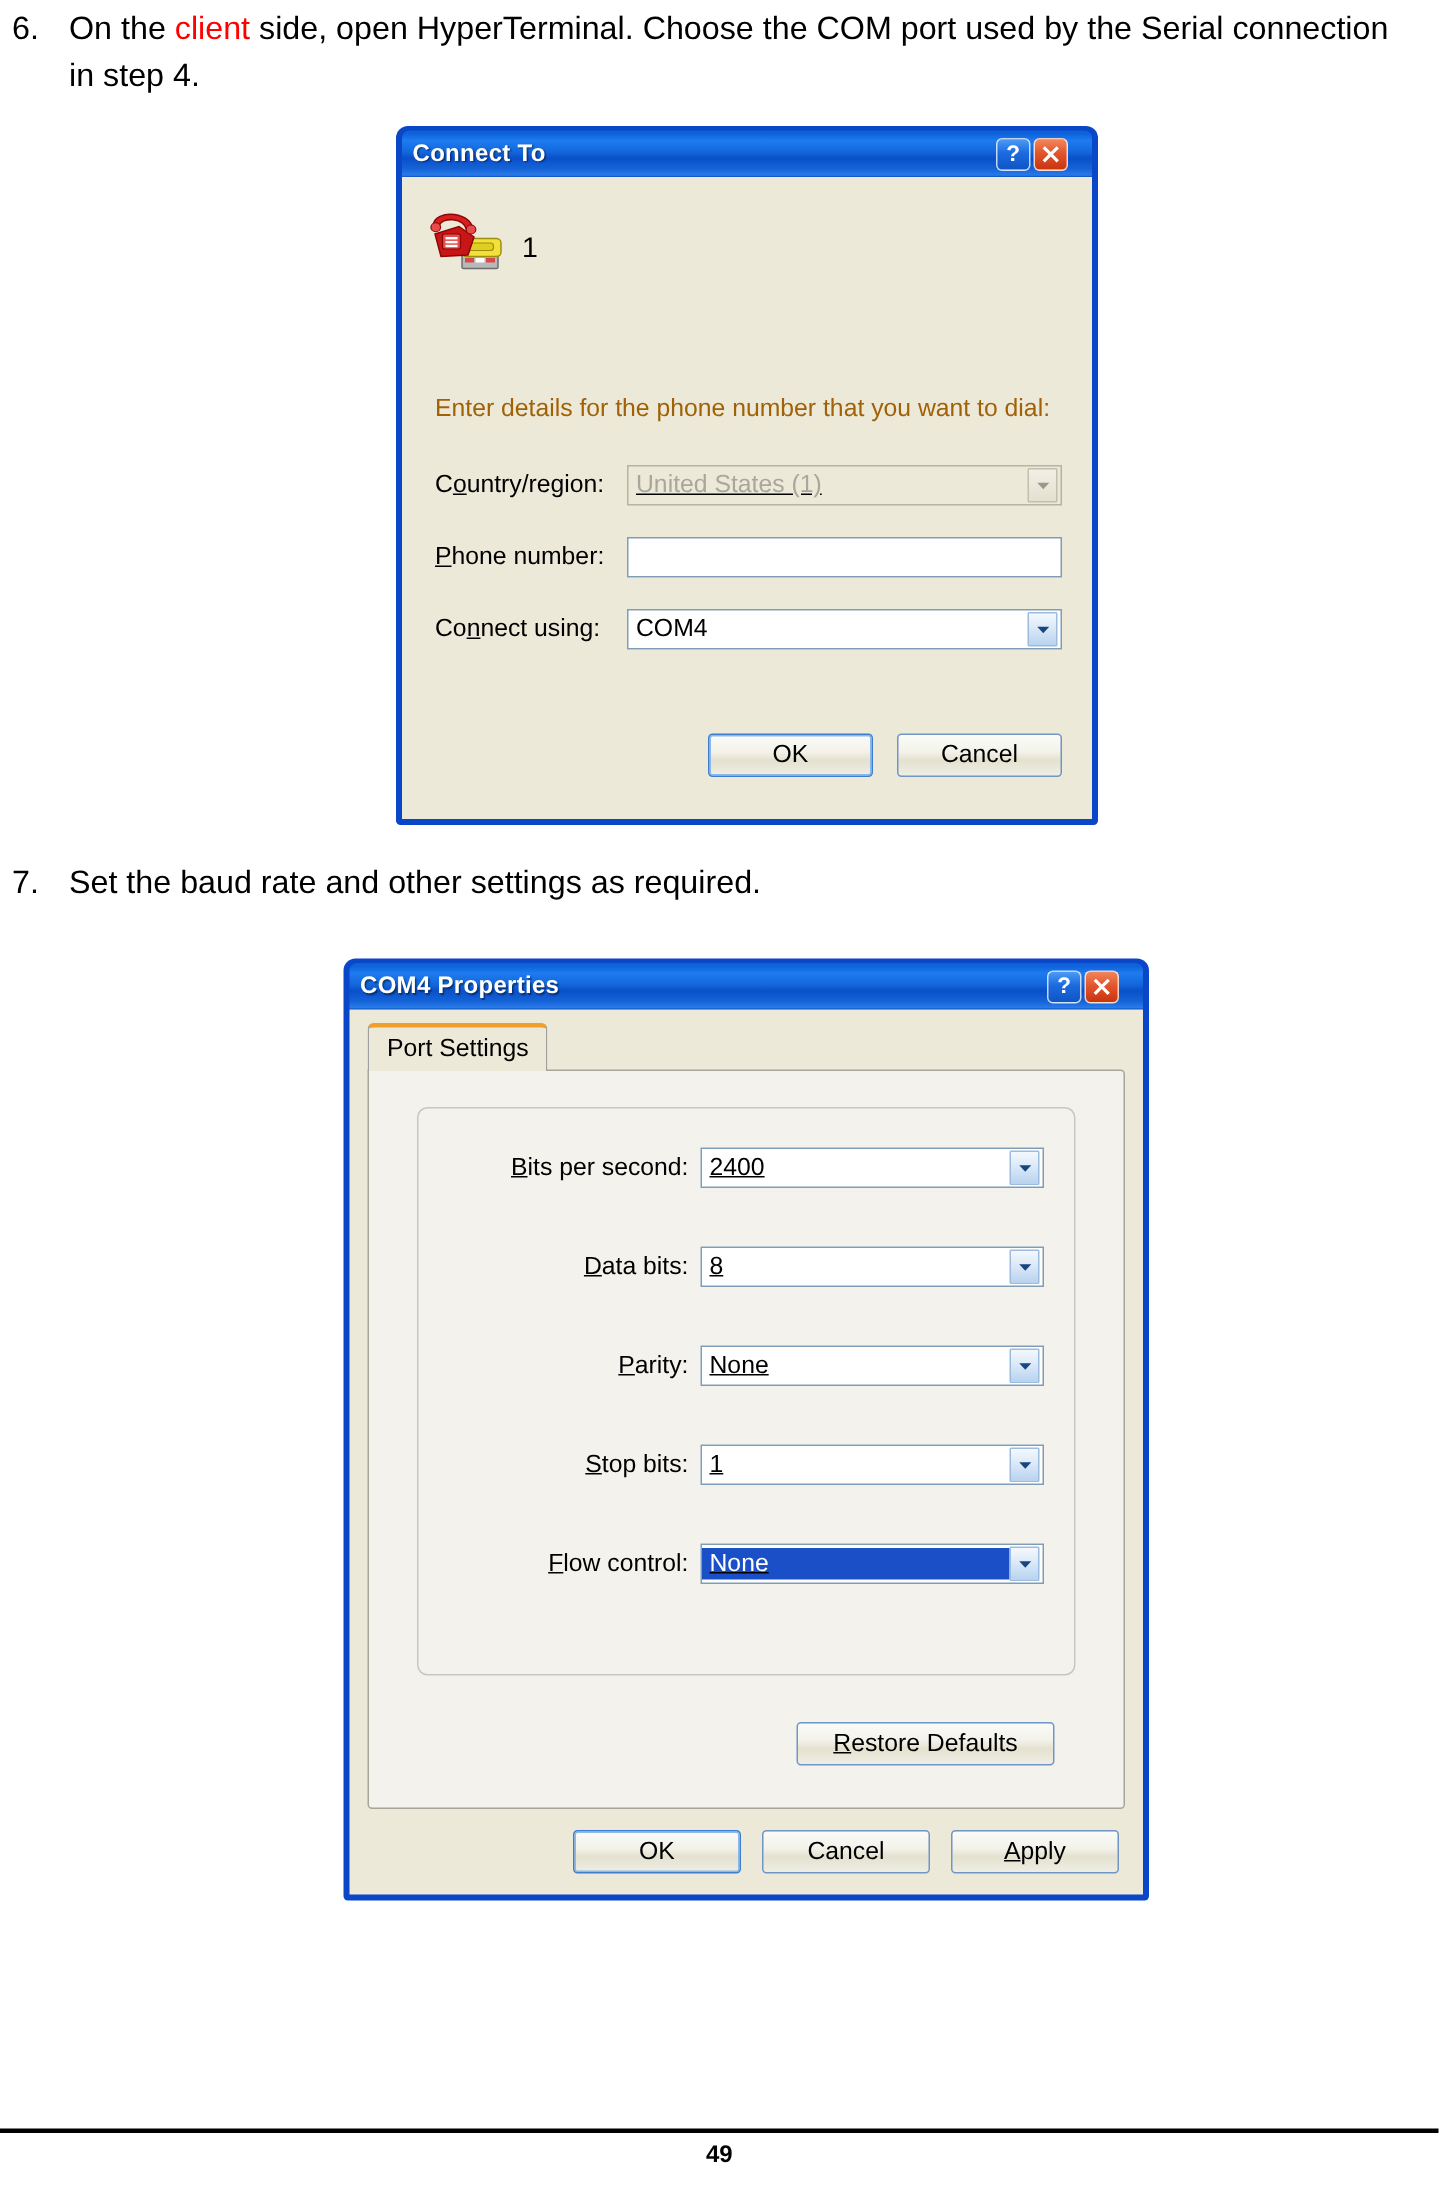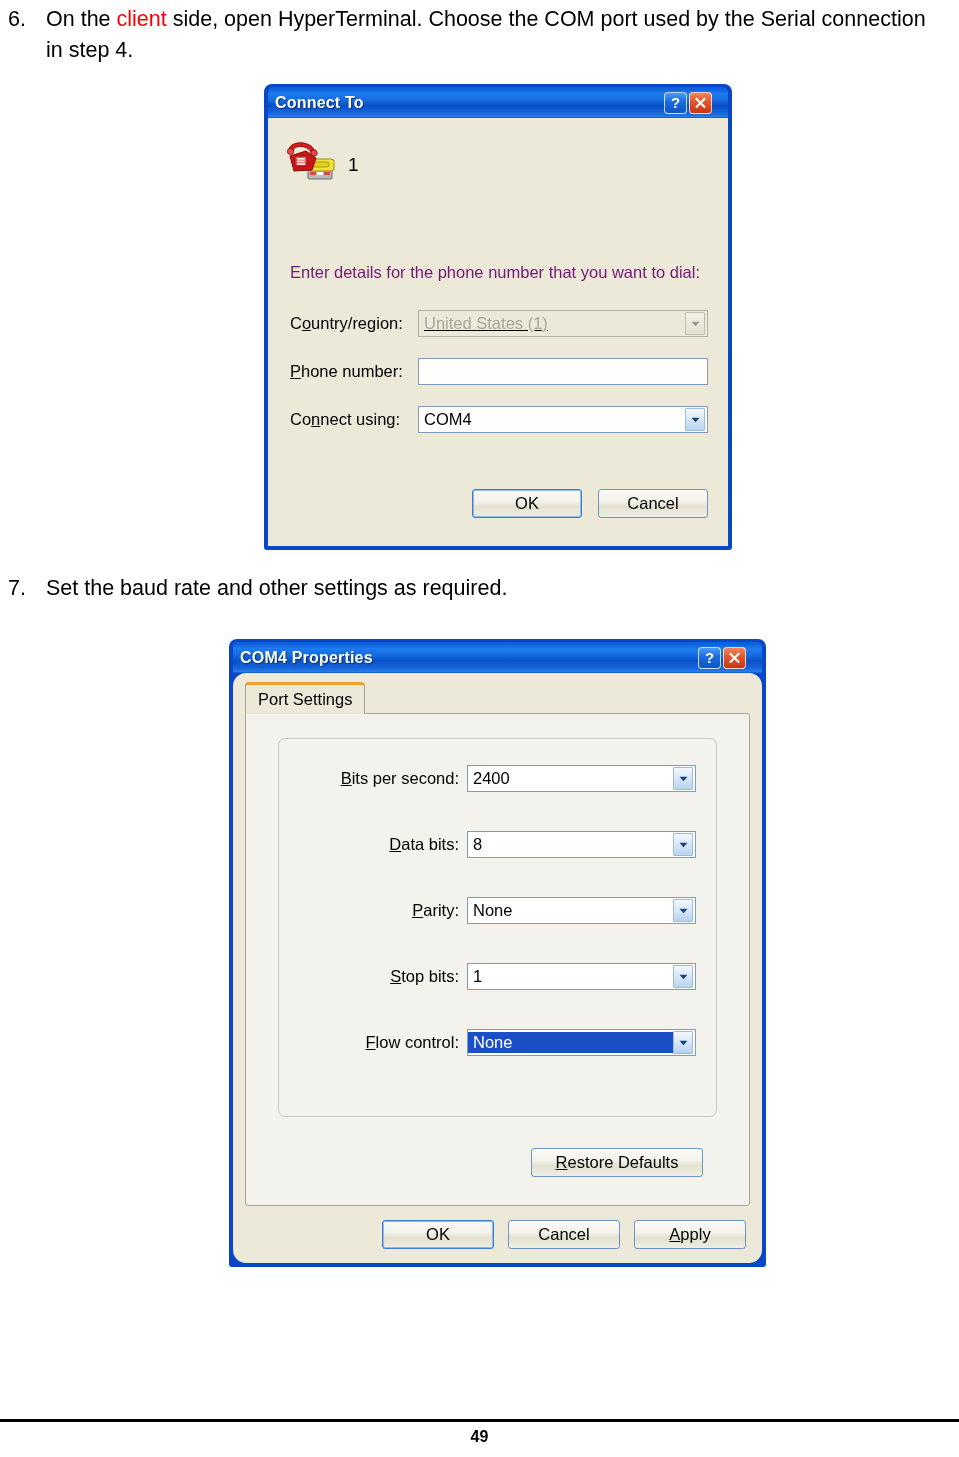--- a/index.html
+++ b/index.html
@@ -212,21 +212,21 @@
   }
   .phone-name {
     font-size: 19px;
     color: #000;
   }
   .dlg1-prompt {
     position: absolute;
     left: 22px;
     top: 145px;
     font-size: 16.5px;
-    color: #701a75;
+    color: #a16207;
     white-space: nowrap;
   }
   .dlg1-fields { position: absolute; left: 22px; top: 192px; width: 424px; }
   .dlg1-fields .field-row { margin-bottom: 21px; }
   .dlg1-fields .field-label { width: 128px; }
   .dlg1-fields .fctl { width: 290px; }
   .dlg1-buttons {
     position: absolute;
     right: 20px;
     bottom: 28px;
@@ -234,21 +234,20 @@
     gap: 16px;
   }
   .dlg1-buttons .xp-button { width: 110px; }
 
   
   #dialog-com4-properties { left: 229px; top: 639px; width: 537px; height: 628px; }
   #dialog-com4-properties .xp-client {
     height: calc(100% - 31px);
     position: relative;
     padding: 0;
-    border-radius: 13px;
   }
   .tabstrip {
     position: absolute;
     left: 12px;
     top: 9px;
     right: 12px;
     height: 32px;
   }
   .tab-active {
     position: absolute;
@@ -297,21 +296,21 @@
     right: 20px;
   }
   .dlg2-fields .field-row { margin-bottom: 39px; }
   .dlg2-fields .field-row:last-child { margin-bottom: 16px; }
   .dlg2-fields .field-label {
     width: 168px;
     text-align: right;
     padding-right: 8px;
     box-sizing: border-box;
   }
-  .dlg2-fields .fctl { width: 232px; }
+  .dlg2-fields .fctl { width: 232px; text-decoration: underline; }
   .restore-row {
     position: absolute;
     right: 46px;
     bottom: 28px;
   }
   .restore-row .xp-button { width: 172px; }
   .dlg2-buttons {
     position: absolute;
     right: 16px;
     bottom: 14px;

